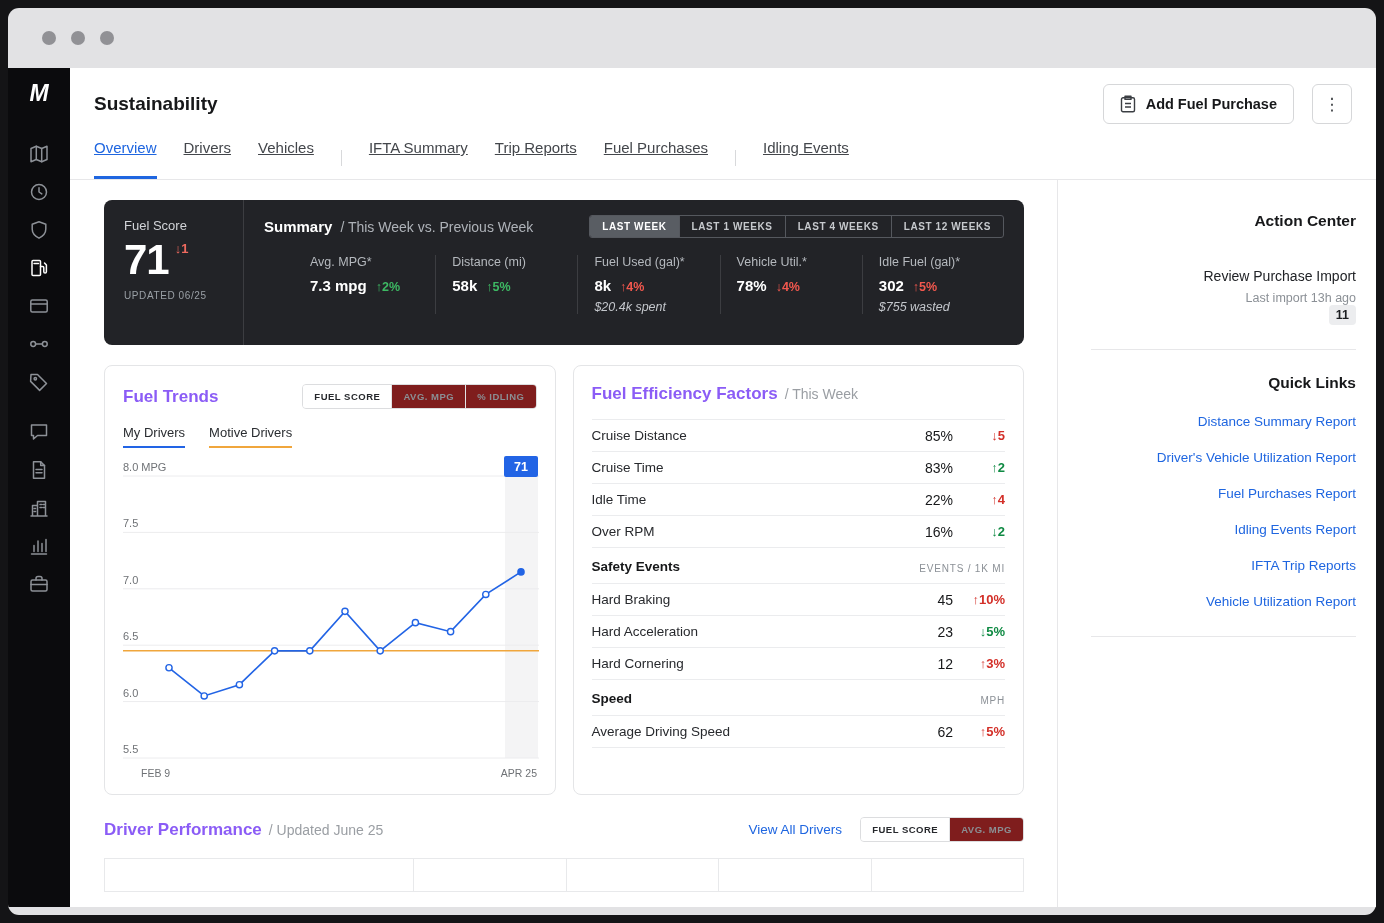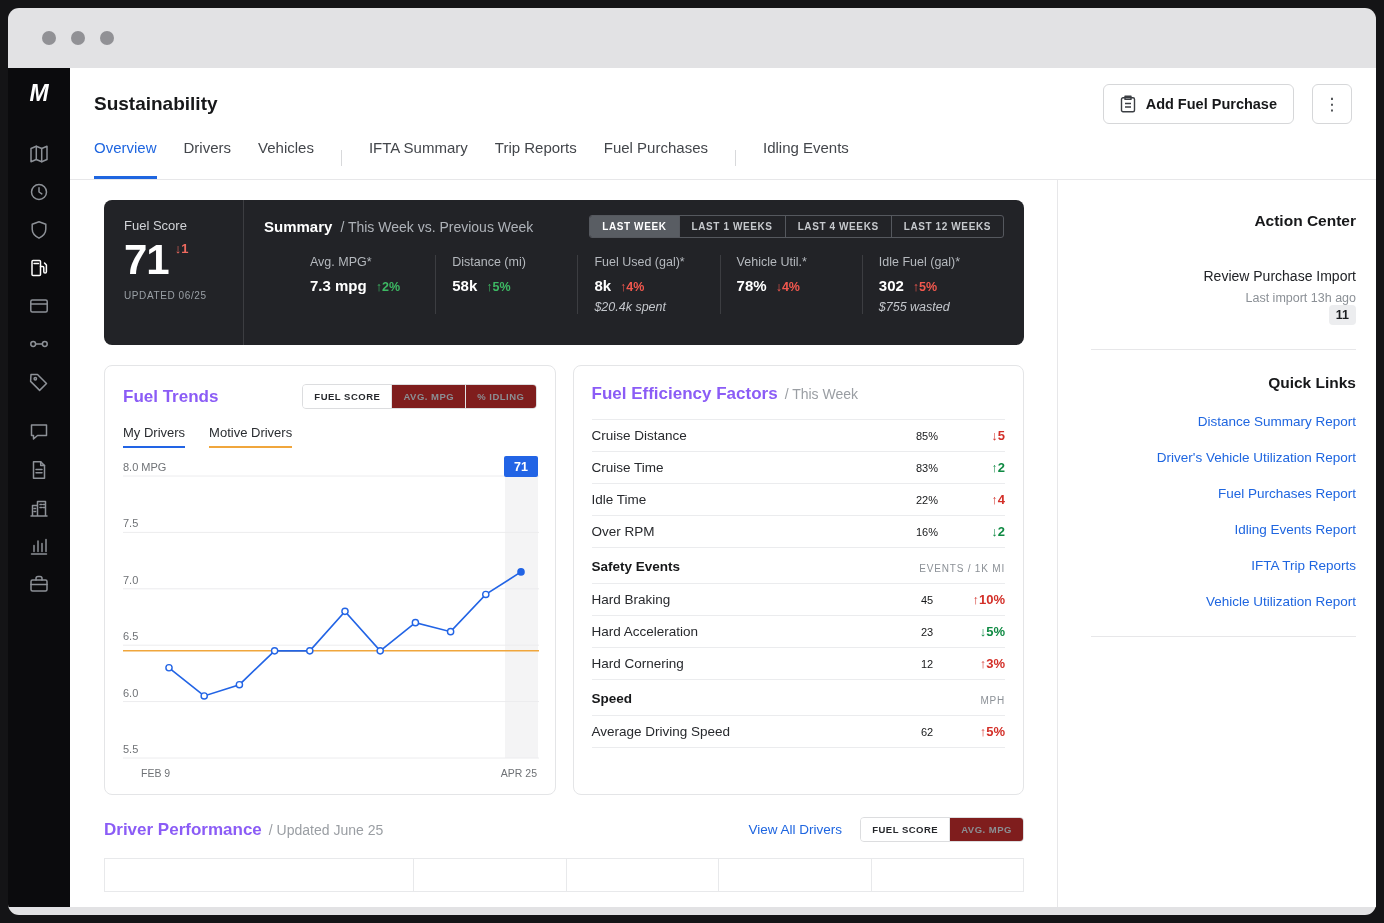--- a/index.html
+++ b/index.html
@@ -25,21 +25,21 @@
   
   .main { flex:1; display:flex; flex-direction:column; background:#fff; min-width:0; overflow:hidden; }
   .page-header { height:64px; display:flex; align-items:center; padding:0 24px; margin-top:4px; }
   .page-title { font-size:19px; font-weight:700; color:#17181a; }
   .header-actions { margin-left:auto; display:flex; gap:18px; align-items:center; }
   .btn-add { display:flex; align-items:center; gap:10px; height:40px; padding:0 16px; background:#fff; border:1px solid #d6d7d9; border-radius:6px; font-size:14.5px; font-weight:700; color:#17181a; cursor:pointer; font-family:inherit; }
   .btn-add svg { width:16px; height:18px; fill:none; stroke:#3b3e43; stroke-width:1.4; stroke-linejoin:round; }
   .btn-kebab { width:40px; height:40px; background:#fff; border:1px solid #d6d7d9; border-radius:6px; font-size:17px; color:#3f4246; cursor:pointer; line-height:1; }
 
   .tabs { display:flex; align-items:stretch; gap:27px; padding:0 24px; height:44px; border-bottom:1px solid #e7e7e9; }
-  .tab { display:flex; align-items:center; font-size:15px; color:#43464b; cursor:pointer; border-bottom:3px solid transparent; padding-bottom:17px; }
+  .tab { display:flex; align-items:center; font-size:15px; color:#43464b; cursor:pointer; border-bottom:3px solid transparent; padding-bottom:17px;text-decoration:underline; }
   .tab.active { color:#1f66e0; border-bottom-color:#1f66e0; font-weight:500; }
   .tab-divider { width:1px; background:#d8d9db; align-self:center; height:16px; }
 
   .body-row { flex:1; display:flex; overflow:hidden; }
   .center { flex:1; padding:20px 33px 0 34px; overflow:hidden; }
 
   
   .dark-card { background:#222327; border-radius:8px; height:145px; display:flex; color:#fff; }
   .score-block { width:140px; padding:18px 0 0 20px; border-right:1px solid #3c3d41; flex:none; }
   .score-label { font-size:13px; color:#d2d4d8; }
@@ -81,21 +81,21 @@
   .legend { display:flex; gap:24px; margin-top:16px; }
   .legend-item { font-size:13px; color:#2a2d31; padding-bottom:6px; border-bottom:2px solid transparent; cursor:pointer; }
   .legend-item.blue { border-bottom-color:#2264e5; }
   .legend-item.orange { border-bottom-color:#f0a63c; }
   .chart-wrap { margin-top:8px; }
 
   
   .eff-table { margin-top:15px; border-top:1px solid #ebecee; }
   .eff-row { display:flex; align-items:center; height:32px; border-bottom:1px solid #ebecee; }
   .eff-label { flex:1; font-size:13.5px; color:#27292d; }
-  .eff-value { width:52px; text-align:center; font-size:11px; color:#17181a; }
+  .eff-value { width:52px; text-align:right; font-size:14px; color:#17181a; }
   .eff-delta { width:52px; text-align:right; font-size:13px; font-weight:700; }
   .eff-section { display:flex; align-items:flex-end; margin-top:11px; padding-bottom:9px; border-bottom:1px solid #ebecee; }
   .eff-section-title { flex:1; font-size:13.5px; font-weight:700; color:#17181a; }
   .eff-unit { font-size:10px; color:#8b9096; letter-spacing:.8px; }
 
   
   .driver-perf { margin-top:22px; }
   .dp-head { display:flex; align-items:center; }
   .link { font-size:13.5px; color:#1f66e0; cursor:pointer; text-decoration:none; }
   .dp-link { margin-left:auto; }

